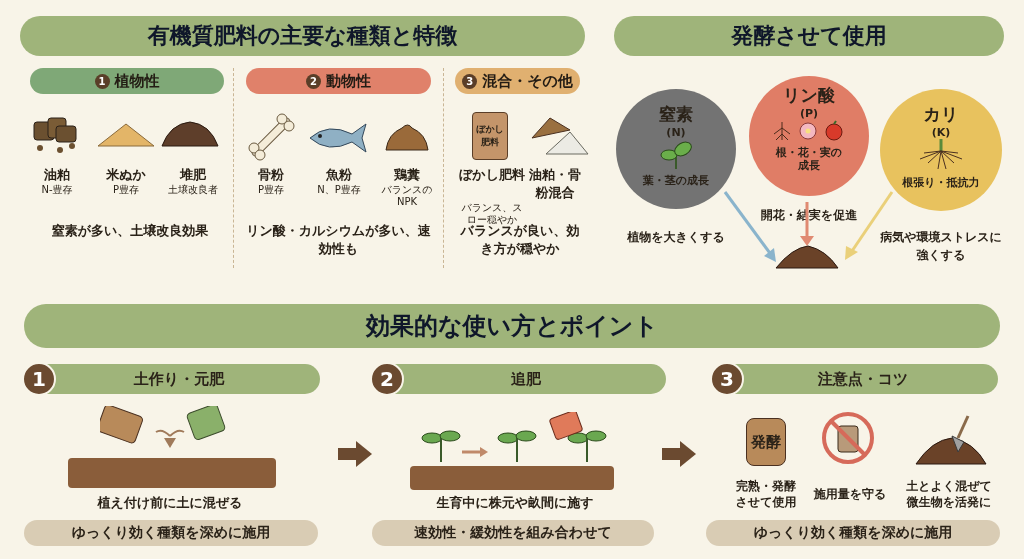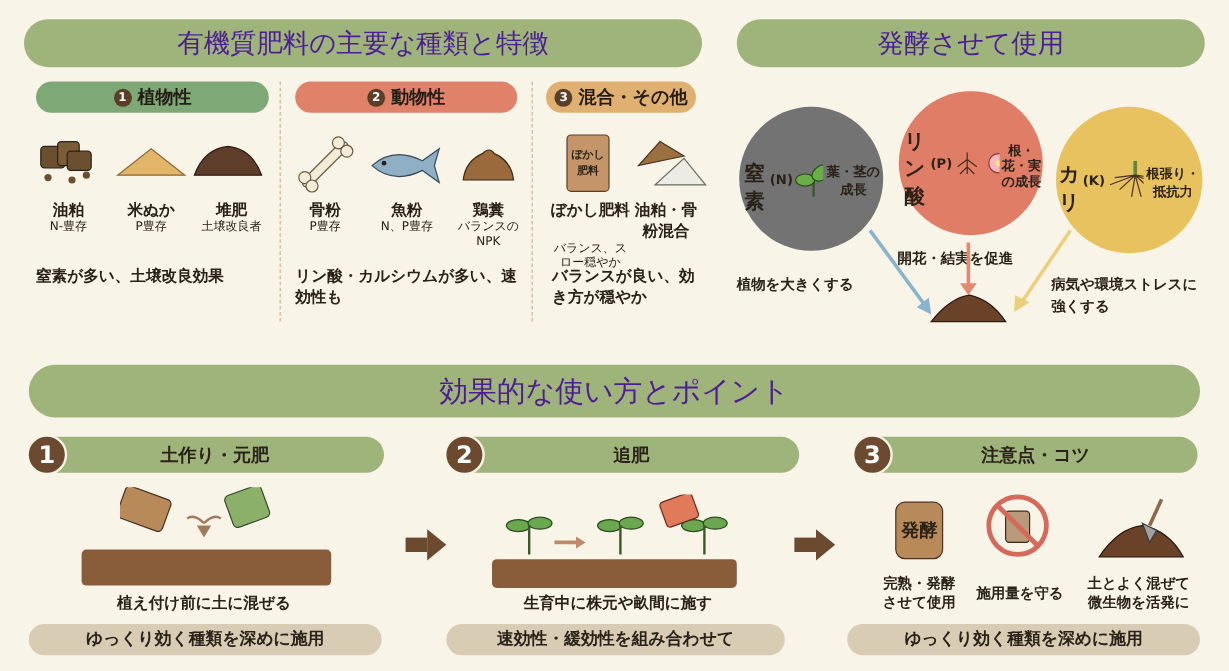--- a/index.html
+++ b/index.html
@@ -1,26 +1,26 @@
 <!DOCTYPE html>
 <html><head>
 <meta charset="utf-8">
 <style>
 *{box-sizing:border-box;margin:0;padding:0}
 body{width:1024px;height:559px;background:#f8f4e8;font-family:"DejaVu Sans","Liberation Sans",sans-serif;color:#2a2218;position:relative;overflow:hidden}
 .abs{position:absolute}
-.banner{position:absolute;background:#9fb47a;border-radius:22px;display:flex;align-items:center;justify-content:center;font-weight:normal;color:#4c1d95}
+.banner{position:absolute;background:#9fb47a;border-radius:22px;display:flex;align-items:center;justify-content:center;font-weight:bold;color:#0f172a}
 .cat{position:absolute;border-radius:14px;height:26px;display:flex;align-items:center;justify-content:center;font-weight:bold;font-size:15px;color:#231c14}
 .num{display:inline-flex;width:15px;height:15px;border-radius:50%;background:#5a3e28;color:#fff;font-size:10px;align-items:center;justify-content:center;margin-right:5px}
 .vdiv{position:absolute;border-left:1.5px dashed #c9b594;width:0}
 .item{position:absolute;text-align:center;width:70px}
 .item .nm{font-size:13px;font-weight:bold}
 .item .sub{font-size:10px;line-height:12px}
-.summary{position:absolute;text-align:left;font-size:13px;font-weight:bold;line-height:18px}
-.circle{position:absolute;border-radius:50%;text-align:center;display:flex;flex-direction:row;align-items:center}
+.summary{position:absolute;text-align:center;font-size:13px;font-weight:bold;line-height:18px}
+.circle{position:absolute;border-radius:50%;text-align:center;display:flex;flex-direction:column;align-items:center}
 .circle .t{font-size:17px;font-weight:bold;margin-top:14px}
 .circle .s{font-size:11px;font-weight:bold}
 .circle .d{font-size:11px;font-weight:bold;margin-top:4px}
 .stepbar{position:absolute;height:30px;background:#9fb47a;border-radius:0 16px 16px 0;display:flex;align-items:center;justify-content:center;font-weight:bold;font-size:15px}
 .stepnum{position:absolute;width:34px;height:34px;border-radius:50%;background:#6b4a30;border:2px solid #f8f4e8;color:#fff;font-weight:bold;font-size:20px;display:flex;align-items:center;justify-content:center}
 .pill{position:absolute;height:26px;background:#d9ccb4;border-radius:14px;display:flex;align-items:center;justify-content:center;font-weight:bold;font-size:14px}
 .caption{position:absolute;font-size:13px;font-weight:bold;text-align:center}
 .arrowR{position:absolute;width:0;height:0;border-top:13px solid transparent;border-bottom:13px solid transparent;border-left:16px solid #6b4a30}
 .arrowR::before{content:"";position:absolute;left:-34px;top:-6px;width:18px;height:12px;background:#6b4a30}
 .soil{position:absolute;background:#8a5d3a;border-radius:4px}

